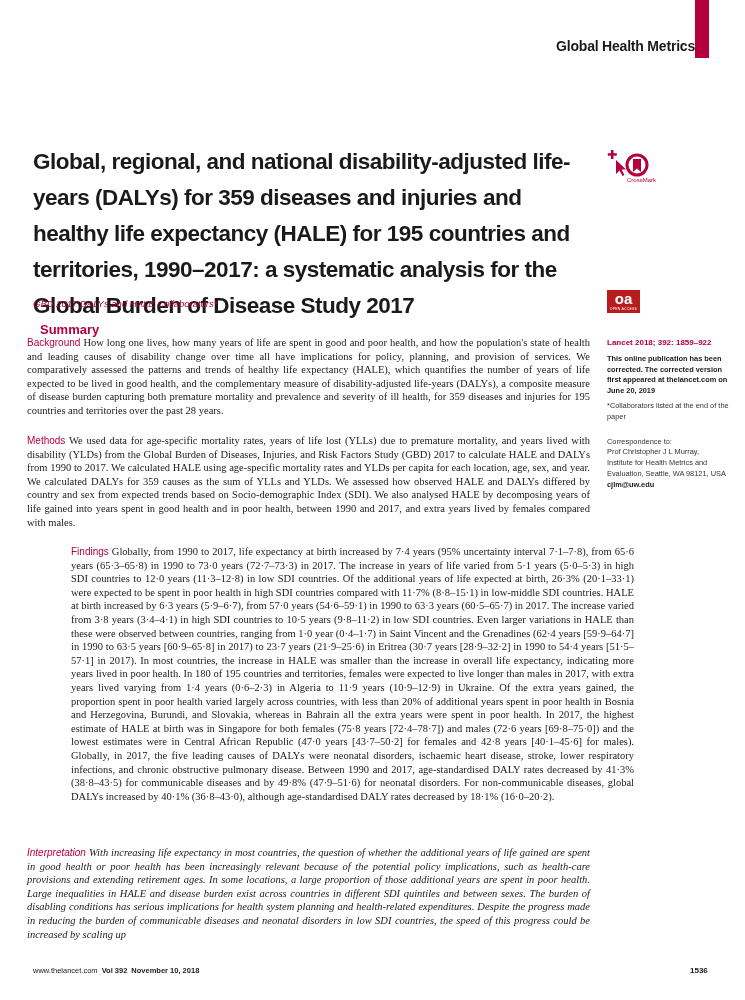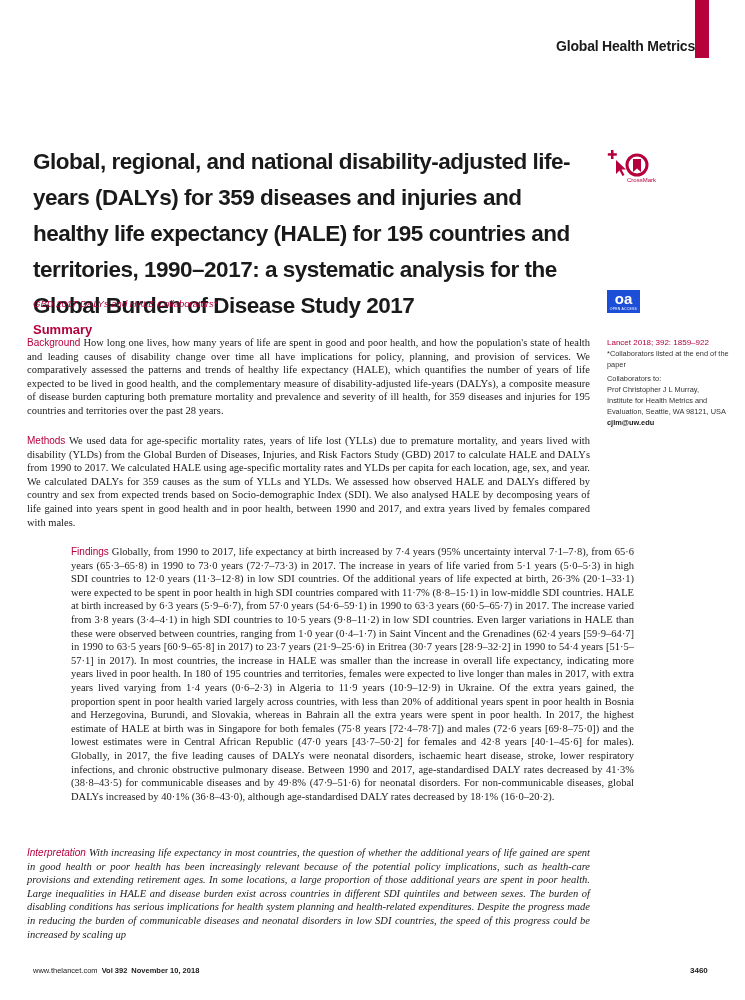--- a/index.html
+++ b/index.html
@@ -8,39 +8,39 @@
   .serif { font-family: "Liberation Serif", "DejaVu Serif", serif; }
 
   #section-bar { position: absolute; left: 695px; top: 0; width: 14px; height: 58px; background: #b5003c; }
   #section-label { position: absolute; right: 50px; top: 38px; font-size: 14px; font-weight: bold; color: #1a1a1a; letter-spacing: -0.2px; margin-left: 48px; }
 
   #title { position: absolute; left: 33px; top: 144px; width: 560px; font-size: 22.5px; line-height: 36px; font-weight: bold; color: #1a1a1a; letter-spacing: -0.5px; margin: 0; }
 
   #crossmark { position: absolute; left: 605px; top: 148px; width: 60px; height: 42px; }
   #crossmark-label { position: absolute; left: 627px; top: 177px; font-size: 6px; color: #b5003c; }
 
-  #oa-badge { position: absolute; left: 607px; top: 290px; width: 33px; height: 23px; background: #1d4ed8; color: #fff; text-align: center; }
+  #oa-badge { position: absolute; left: 607px; top: 290px; width: 33px; height: 23px; background: #b91c1c; color: #fff; text-align: center; }
   #oa-badge .oa { display: block; font-size: 15px; font-weight: bold; line-height: 16px; padding-top: 1px; }
   #oa-badge .oa-sub { display: block; font-size: 3.5px; line-height: 4px; letter-spacing: 0.2px; }
 
   #authors { position: absolute; left: 33px; top: 298px; font-size: 9.5px; font-style: italic; color: #b5003c; }
 
-  #summary-heading { position: absolute; left: 33px; top: 322px; font-size: 13px; font-weight: bold; color: #b5003c; }
+  #summary-heading { position: absolute; left: 40px; top: 322px; font-size: 13px; font-weight: bold; color: #b5003c; }
 
   .para { position: absolute; left: 27px; width: 563px; font-size: 10.5px; line-height: 13.6px; text-align: justify; margin: 0; color: #1a1a1a; }
   .para .lead { font-family: "Liberation Sans", "DejaVu Sans", sans-serif; color: #b5003c; font-size: 10px; }
   #p-background { top: 336px; }
   #p-methods { top: 434px; }
   #p-findings { top: 545px; margin-left: 44px; }
   #p-interpretation { top: 846px; font-style: italic; }
 
   #sidebar { position: absolute; left: 607px; top: 338px; width: 125px; font-size: 7.4px; line-height: 10.8px; color: #1a1a1a; }
-  #sidebar .citation { color: #b5003c; font-weight: normal; font-size: 8px; }
+  #sidebar .citation { color: #b5003c; font-weight: bold; font-size: 8px; margin-bottom: 5px; }
   #sidebar .correction { font-weight: bold; margin-bottom: 4px; }
-  #sidebar .note { color: #333; margin-bottom: 4px; }
+  #sidebar .note { color: #333; margin-bottom: 14px; }
   #sidebar .corr { color: #333; }
   #sidebar .email { font-weight: bold; color: #1a1a1a; }
 
   #footer-left { position: absolute; left: 33px; top: 966px; font-size: 7.5px; color: #1a1a1a; }
   #footer-left .vol { font-weight: bold; margin-left: 4px; }
   #footer-left .date { font-weight: bold; margin-left: 4px; }
   #footer-page { position: absolute; left: 690px; top: 966px; font-size: 8px; font-weight: bold; color: #1a1a1a; }
 </style>
 </head>
 <body>
@@ -73,23 +73,24 @@
 <p id="p-background" class="para serif"><span class="lead">Background</span><span> How long one lives, how many years of life are spent in good and poor health, and how the population's state of health and leading causes of disability change over time all have implications for policy, planning, and provision of services. We comparatively assessed the patterns and trends of healthy life expectancy (HALE), which quantifies the number of years of life expected to be lived in good health, and the complementary measure of disability-adjusted life-years (DALYs), a composite measure of disease burden capturing both premature mortality and prevalence and severity of ill health, for 359 diseases and injuries for 195 countries and territories over the past 28 years.</span></p>
 
 <p id="p-methods" class="para serif"><span class="lead">Methods</span><span> We used data for age-specific mortality rates, years of life lost (YLLs) due to premature mortality, and years lived with disability (YLDs) from the Global Burden of Diseases, Injuries, and Risk Factors Study (GBD) 2017 to calculate HALE and DALYs from 1990 to 2017. We calculated HALE using age-specific mortality rates and YLDs per capita for each location, age, sex, and year. We calculated DALYs for 359 causes as the sum of YLLs and YLDs. We assessed how observed HALE and DALYs differed by country and sex from expected trends based on Socio-demographic Index (SDI). We also analysed HALE by decomposing years of life gained into years spent in good health and in poor health, between 1990 and 2017, and extra years lived by females compared with males.</span></p>
 
 <p id="p-findings" class="para serif"><span class="lead">Findings</span><span> Globally, from 1990 to 2017, life expectancy at birth increased by 7·4 years (95% uncertainty interval 7·1–7·8), from 65·6 years (65·3–65·8) in 1990 to 73·0 years (72·7–73·3) in 2017. The increase in years of life varied from 5·1 years (5·0–5·3) in high SDI countries to 12·0 years (11·3–12·8) in low SDI countries. Of the additional years of life expected at birth, 26·3% (20·1–33·1) were expected to be spent in poor health in high SDI countries compared with 11·7% (8·8–15·1) in low-middle SDI countries. HALE at birth increased by 6·3 years (5·9–6·7), from 57·0 years (54·6–59·1) in 1990 to 63·3 years (60·5–65·7) in 2017. The increase varied from 3·8 years (3·4–4·1) in high SDI countries to 10·5 years (9·8–11·2) in low SDI countries. Even larger variations in HALE than these were observed between countries, ranging from 1·0 year (0·4–1·7) in Saint Vincent and the Grenadines (62·4 years [59·9–64·7] in 1990 to 63·5 years [60·9–65·8] in 2017) to 23·7 years (21·9–25·6) in Eritrea (30·7 years [28·9–32·2] in 1990 to 54·4 years [51·5–57·1] in 2017). In most countries, the increase in HALE was smaller than the increase in overall life expectancy, indicating more years lived in poor health. In 180 of 195 countries and territories, females were expected to live longer than males in 2017, with extra years lived varying from 1·4 years (0·6–2·3) in Algeria to 11·9 years (10·9–12·9) in Ukraine. Of the extra years gained, the proportion spent in poor health varied largely across countries, with less than 20% of additional years spent in poor health in Bosnia and Herzegovina, Burundi, and Slovakia, whereas in Bahrain all the extra years were spent in poor health. In 2017, the highest estimate of HALE at birth was in Singapore for both females (75·8 years [72·4–78·7]) and males (72·6 years [69·8–75·0]) and the lowest estimates were in Central African Republic (47·0 years [43·7–50·2] for females and 42·8 years [40·1–45·6] for males). Globally, in 2017, the five leading causes of DALYs were neonatal disorders, ischaemic heart disease, stroke, lower respiratory infections, and chronic obstructive pulmonary disease. Between 1990 and 2017, age-standardised DALY rates decreased by 41·3% (38·8–43·5) for communicable diseases and by 49·8% (47·9–51·6) for neonatal disorders. For non-communicable diseases, global DALYs increased by 40·1% (36·8–43·0), although age-standardised DALY rates decreased by 18·1% (16·0–20·2).</span></p>
 
 <p id="p-interpretation" class="para serif"><span class="lead">Interpretation</span><span> With increasing life expectancy in most countries, the question of whether the additional years of life gained are spent in good health or poor health has been increasingly relevant because of the potential policy implications, such as health-care provisions and extending retirement ages. In some locations, a large proportion of those additional years are spent in poor health. Large inequalities in HALE and disease burden exist across countries in different SDI quintiles and between sexes. The burden of disabling conditions has serious implications for health system planning and health-related expenditures. Despite the progress made in reducing the burden of communicable diseases and neonatal disorders in low SDI countries, the speed of this progress could be increased by scaling up</span></p>
 
 <aside id="sidebar" class="sans">
   <div class="citation">Lancet 2018; 392: 1859–922</div>
+  <div class="correction">This online publication has been corrected. The corrected version first appeared at thelancet.com on June 20, 2019</div>
   <div class="note">*Collaborators listed at the end of the paper</div>
-  <div class="corr">Collaborators to:</div>
+  <div class="corr">Correspondence to:</div>
   <div class="corr">Prof Christopher J L Murray,</div>
   <div class="corr">Institute for Health Metrics and Evaluation, Seattle, WA 98121, USA</div>
   <div class="email">cjlm@uw.edu</div>
 </aside>
 
 <div id="footer-left" class="sans">
   <span>www.thelancet.com</span><span class="vol">Vol 392</span><span class="date">November 10, 2018</span>
 </div>
-<div id="footer-page" class="sans">3460</div>
+<div id="footer-page" class="sans">1536</div>
 
 </body></html>

